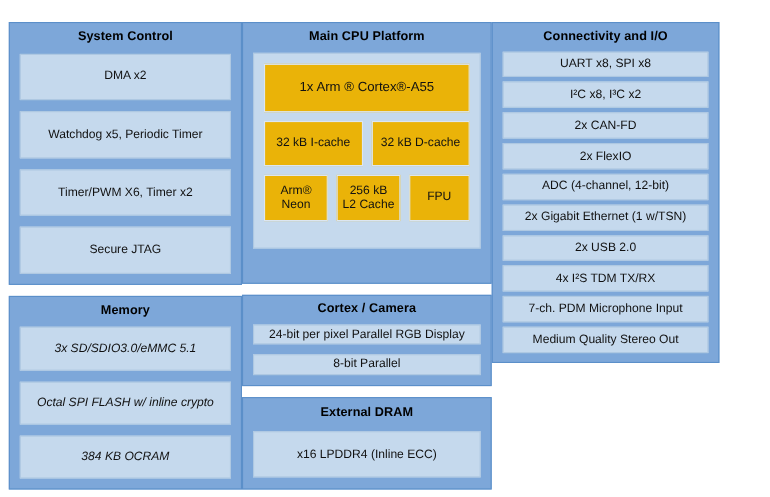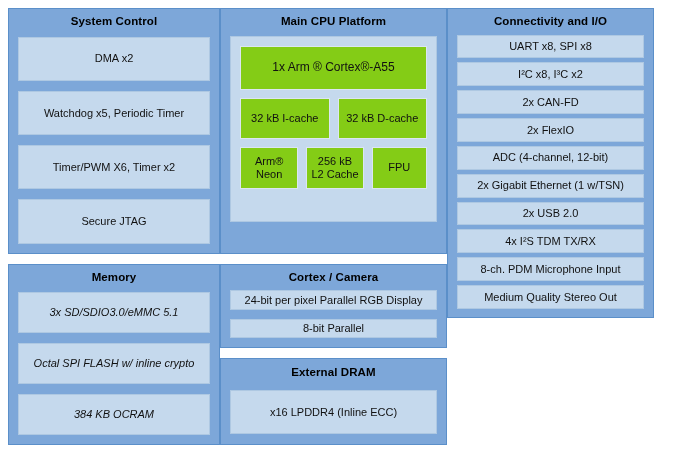--- a/index.html
+++ b/index.html
@@ -6,21 +6,21 @@
   body{
     width:700px;height:452px;
     background:#ffffff;
     font-family:"Liberation Sans",sans-serif;
     overflow:hidden;
   }
   #diagram{
     position:relative;
     width:700px;height:452px;
     box-sizing:border-box;
-    padding:8px 8px 7px 8px;
+    padding:20px 8px 7px 8px;
     display:flex;
     gap:0;
   }
   .column{
     display:flex;
     flex-direction:column;
     gap:10px;
   }
   .col-left{width:212px;}
   .col-mid{width:227px;}
@@ -54,21 +54,21 @@
     display:flex;
     align-items:center;
     justify-content:center;
     text-align:center;
     font-size:11px;
     color:#111111;
     line-height:1.15;
     padding:1px 3px;
   }
   .cell.white{
-    background:#84cc16;
+    background:#eab308;
     border:1px solid #DCE6F1;
   }
   .row2{display:flex;flex-direction:column;}
 
   
   .p-syscontrol{height:247px;padding:7px 9px 9px 9px;}
   .p-syscontrol .panel-title{margin-bottom:9px;}
   .p-syscontrol .rows{gap:10px;}
   .p-syscontrol .cell{flex:1 1 0;}
 
@@ -191,20 +191,20 @@
       <div class="panel-title">Connectivity and I/O</div>
       <div class="rows">
         <div class="cell">UART x8, SPI x8</div>
         <div class="cell">I²C x8, I³C x2</div>
         <div class="cell">2x CAN-FD</div>
         <div class="cell">2x FlexIO</div>
         <div class="cell">ADC (4-channel, 12-bit)</div>
         <div class="cell">2x Gigabit Ethernet (1 w/TSN)</div>
         <div class="cell">2x USB 2.0</div>
         <div class="cell">4x I²S TDM TX/RX</div>
-        <div class="cell">8-ch. PDM Microphone Input</div>
+        <div class="cell">7-ch. PDM Microphone Input</div>
         <div class="cell">Medium Quality Stereo Out</div>
       </div>
     </div>
 
   </div>
 
 </div>
 
 </body></html>

